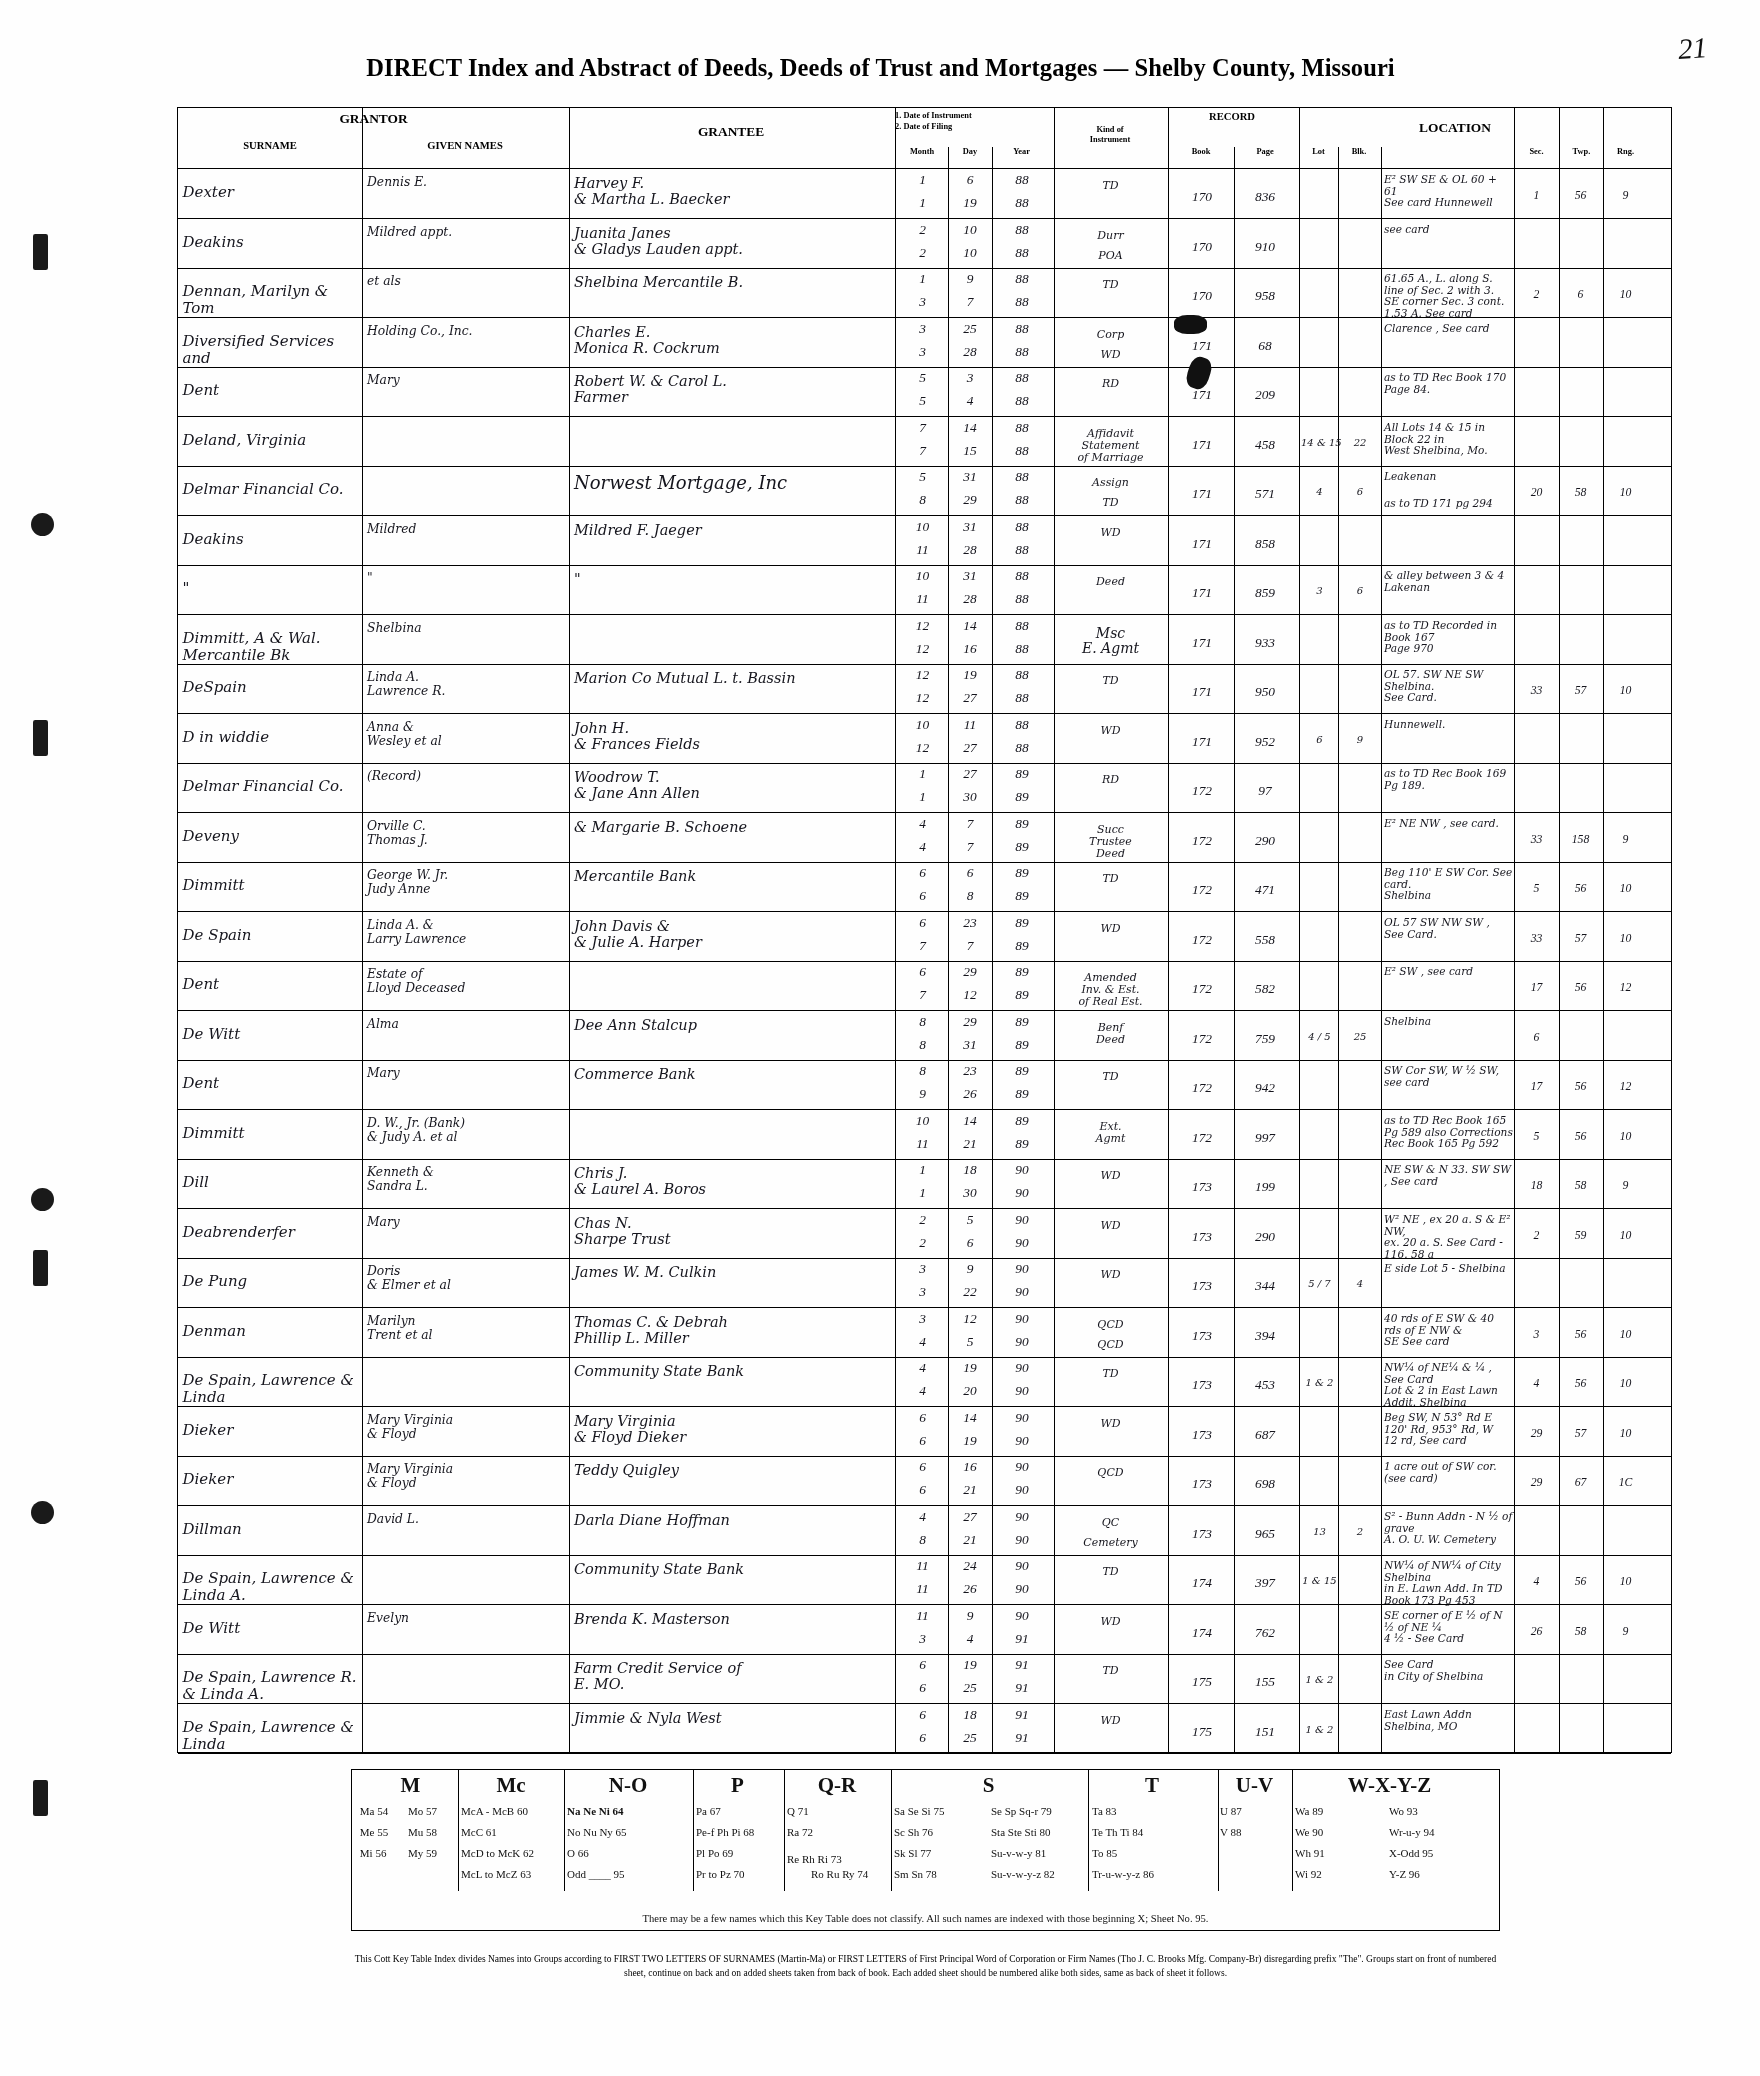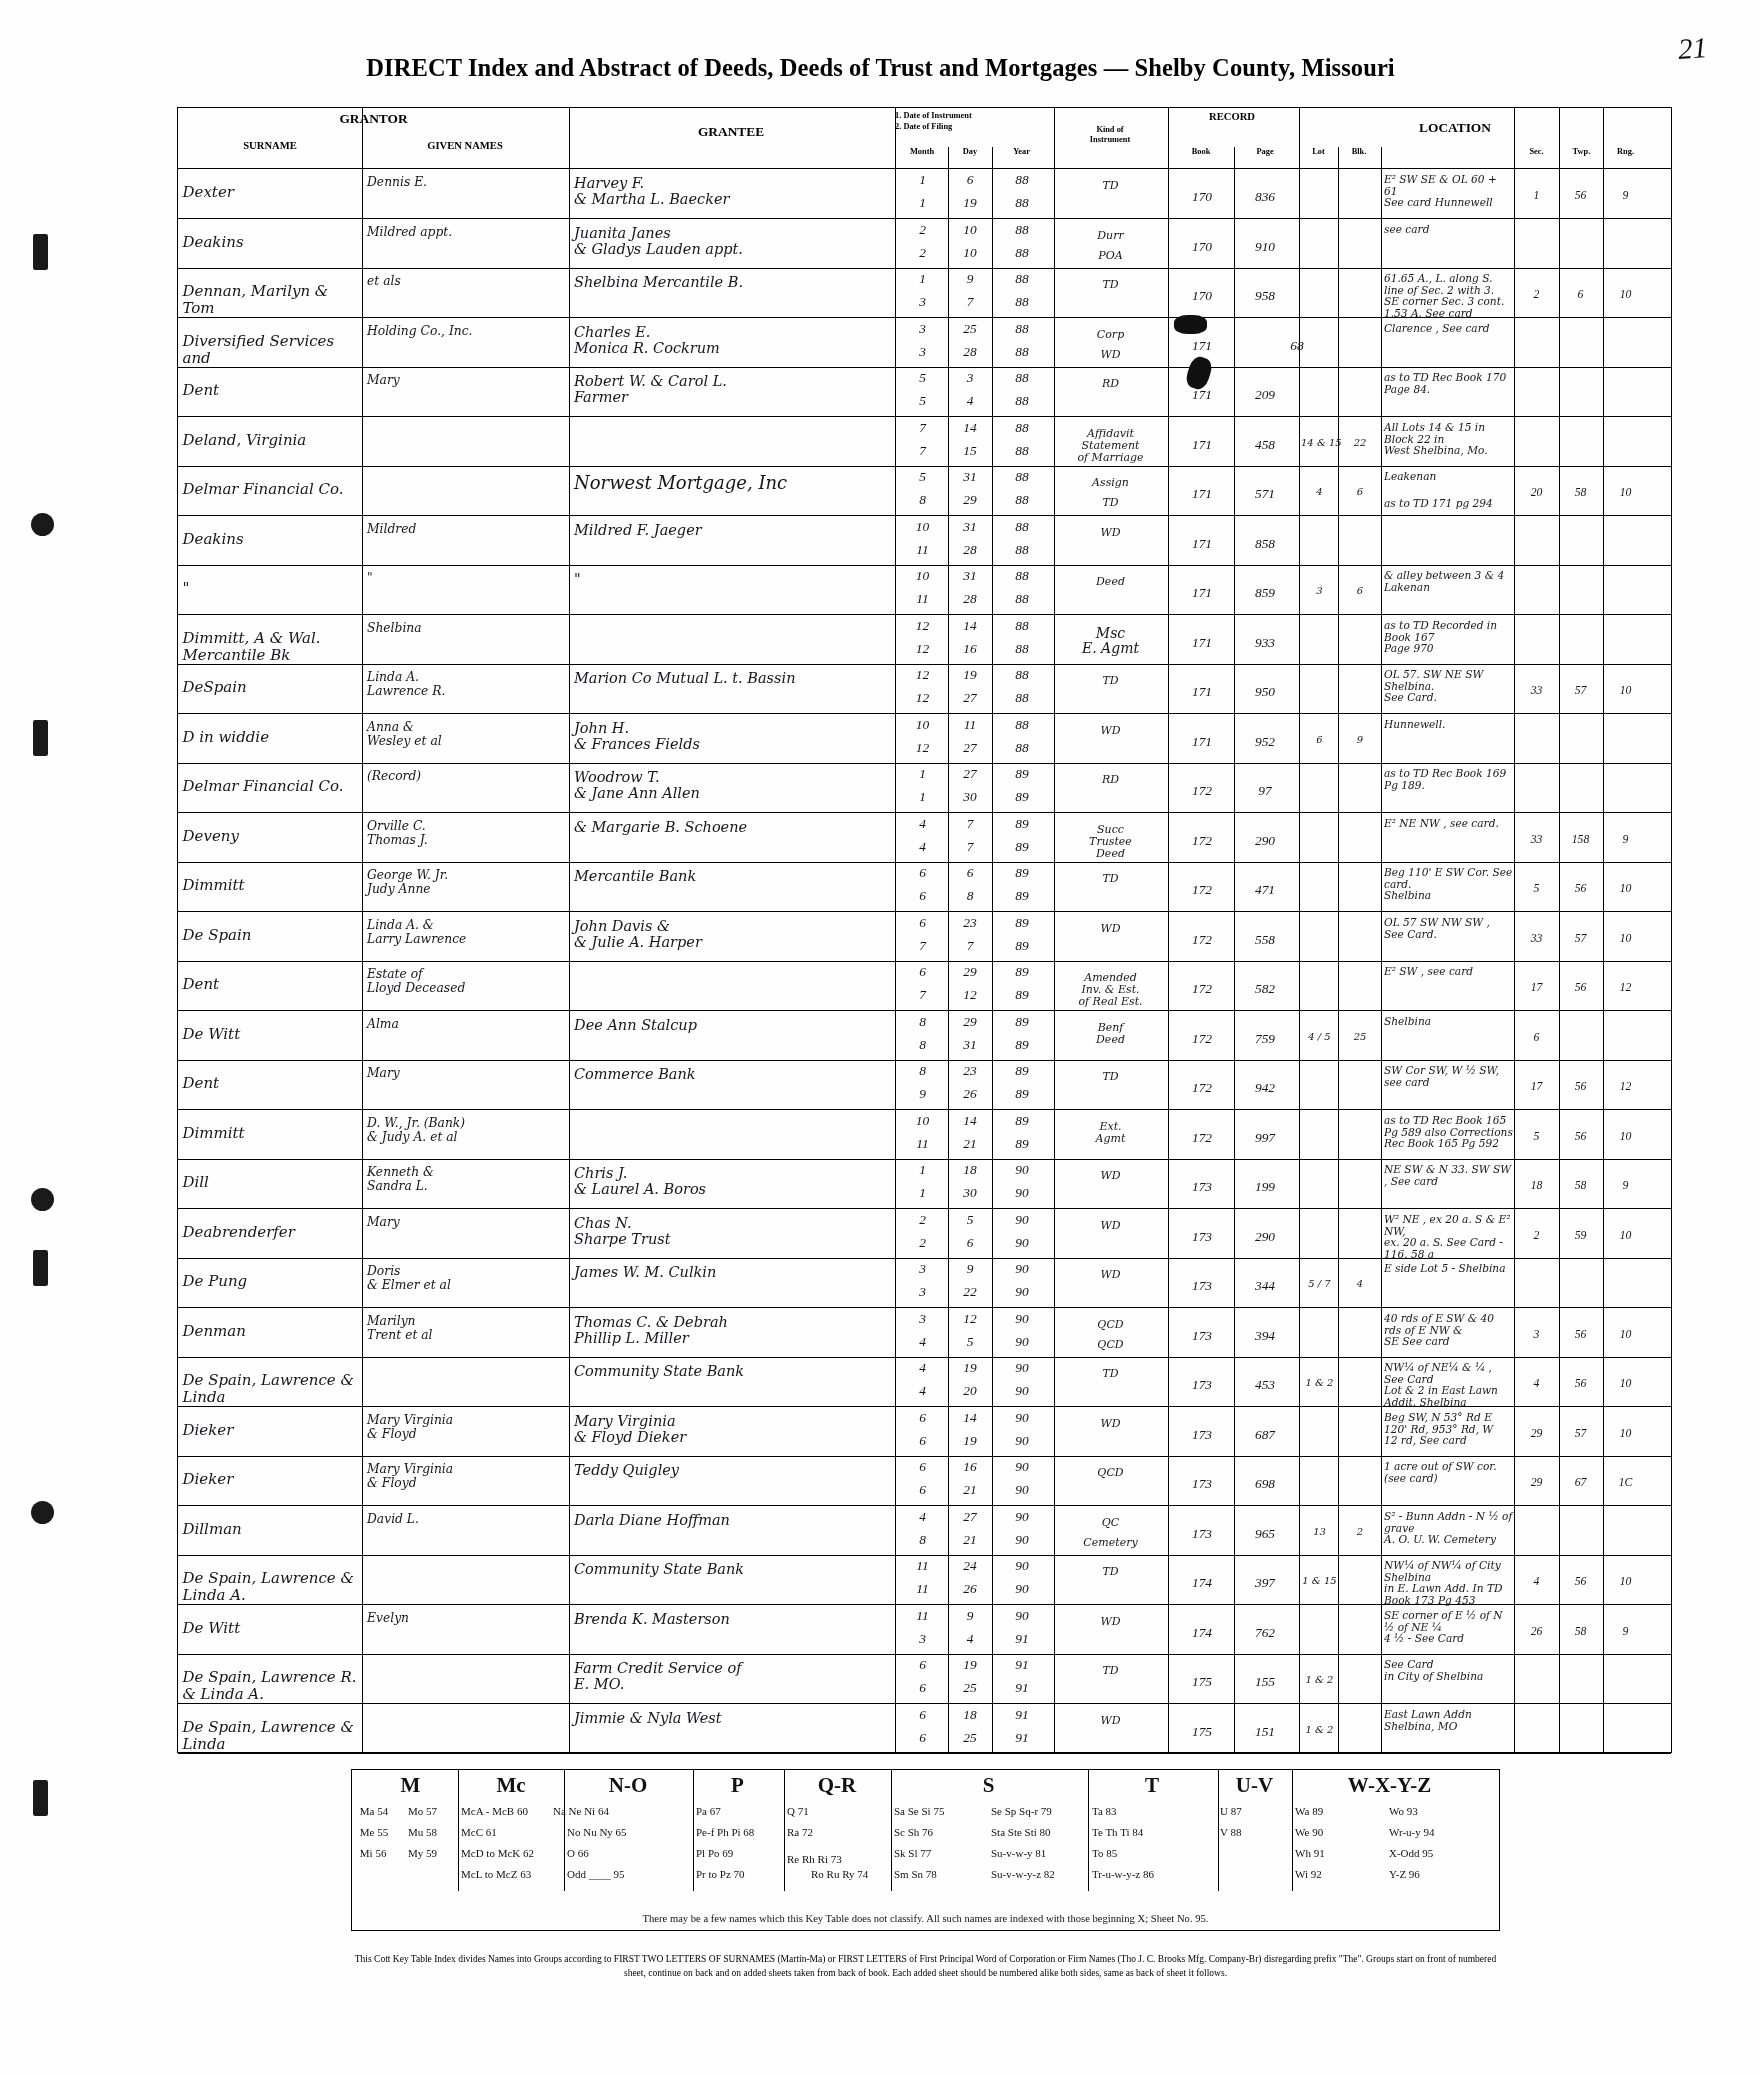--- a/index.html
+++ b/index.html
@@ -178,21 +178,21 @@
 Monica R. Cockrum</div>
           <div class="hw n" style="position: absolute; left: 722px; top: 2.5px; width: 45px;;text-align:center;">3</div>
           <div class="hw n" style="position: absolute; left: 773px; top: 2.5px; width: 38px;;text-align:center;">25</div>
           <div class="hw n" style="position: absolute; left: 817px; top: 2.5px; width: 54px;;text-align:center;">88</div>
           <div class="hw n" style="position: absolute; left: 722px; top: 26px; width: 45px;;text-align:center;">3</div>
           <div class="hw n" style="position: absolute; left: 773px; top: 26px; width: 38px;;text-align:center;">28</div>
           <div class="hw n" style="position: absolute; left: 817px; top: 26px; width: 54px;;text-align:center;">88</div>
           <div class="hw s" style="position: absolute; left: 880px; top: 11px; width: 105px;;white-space:pre-line;line-height:1.1;text-align:center;font-size:11px;">Corp</div>
           <div class="hw s" style="position: absolute; left: 880px; top: 30px; width: 105px;;text-align:center;font-size:11px;">WD</div>
           <div class="hw n" style="position: absolute; left: 994px; top: 20px; width: 60px;;text-align:center;">171</div>
-          <div class="hw n" style="position: absolute; left: 1058px; top: 20px; width: 58px;;text-align:center;margin-left:32px;">68</div>
+          <div class="hw n" style="position: absolute; left: 1058px; top: 20px; width: 58px;;text-align:center;">68</div>
           <div class="hw xs" style="position: absolute; left: 1123px; top: 20px; width: 37px;;text-align:center;"></div>
           <div class="hw xs" style="position: absolute; left: 1162px; top: 20px; width: 40px;;text-align:center;"></div>
           <div class="hw s" style="position: absolute; left: 1206px; top: 5px; width: 129px;;white-space:pre-line;line-height:1.1;font-size:10.6px;white-space:pre-line;">Clarence , See card</div>
           <div class="hw n" style="position: absolute; left: 1338px; top: 20px; width: 41px;;text-align:center;font-size:11.7px;"></div>
           <div class="hw n" style="position: absolute; left: 1382px; top: 20px; width: 41px;;text-align:center;font-size:11.7px;"></div>
           <div class="hw n" style="position: absolute; left: 1427px; top: 20px; width: 41px;;text-align:center;font-size:11.7px;"></div>
         </div>
         <div style="position: absolute; left: 0px; top: 198px; width: 100%; height: 50px;">
           <div class="hline thin" style="position: absolute; left: 0px; right: 0px; top: 49px;"></div>
           <div class="hw" style="position: absolute; left: 4.5px; top: 15px; width: 179px;;white-space:pre-line;line-height:1.1;font-size:15px;">Dent</div>
@@ -860,21 +860,21 @@
         <div class="keycell" style="left: 7.8px; top: 35px; width: 48px;">Ma 54</div>
         <div class="keycell" style="left: 7.8px; top: 56px; width: 48px;">Me 55</div>
         <div class="keycell" style="left: 7.8px; top: 77px; width: 48px;">Mi 56</div>
         <div class="keycell" style="left: 56px; top: 35px; width: 48px;">Mo 57</div>
         <div class="keycell" style="left: 56px; top: 56px; width: 48px;">Mu 58</div>
         <div class="keycell" style="left: 56px; top: 77px; width: 48px;">My 59</div>
         <div class="keycell" style="left: 109px; top: 35px; width: 102px;">McA - McB   60</div>
         <div class="keycell" style="left: 109px; top: 56px; width: 102px;">McC            61</div>
         <div class="keycell" style="left: 109px; top: 77px; width: 102px;">McD to McK 62</div>
         <div class="keycell" style="left: 109px; top: 98px; width: 102px;">McL to McZ 63</div>
-        <div class="keycell" style="left: 201px; top: 35px; width: 123px;">Na Ne Ni  64</div>
+        <div class="keycell" style="left: 215px; top: 35px; width: 123px; font-weight: bold;">Na Ne Ni  64</div>
         <div class="keycell" style="left: 215px; top: 56px; width: 123px;">No Nu Ny 65</div>
         <div class="keycell" style="left: 215px; top: 77px; width: 123px;">O             66</div>
         <div class="keycell" style="left: 215px; top: 98px; width: 123px;">Odd ____ 95</div>
         <div class="keycell" style="left: 344px; top: 35px; width: 86px;">Pa         67</div>
         <div class="keycell" style="left: 344px; top: 56px; width: 86px;">Pe-f Ph Pi  68</div>
         <div class="keycell" style="left: 344px; top: 77px; width: 86px;">Pl Po     69</div>
         <div class="keycell" style="left: 344px; top: 98px; width: 86px;">Pr to Pz  70</div>
         <div class="keycell" style="left: 435px; top: 35px; width: 100px;">Q          71</div>
         <div class="keycell" style="left: 435px; top: 56px; width: 100px;">Ra        72</div>
         <div class="keycell" style="left: 435px; top: 83px; width: 100px;">Re Rh Ri 73</div>

